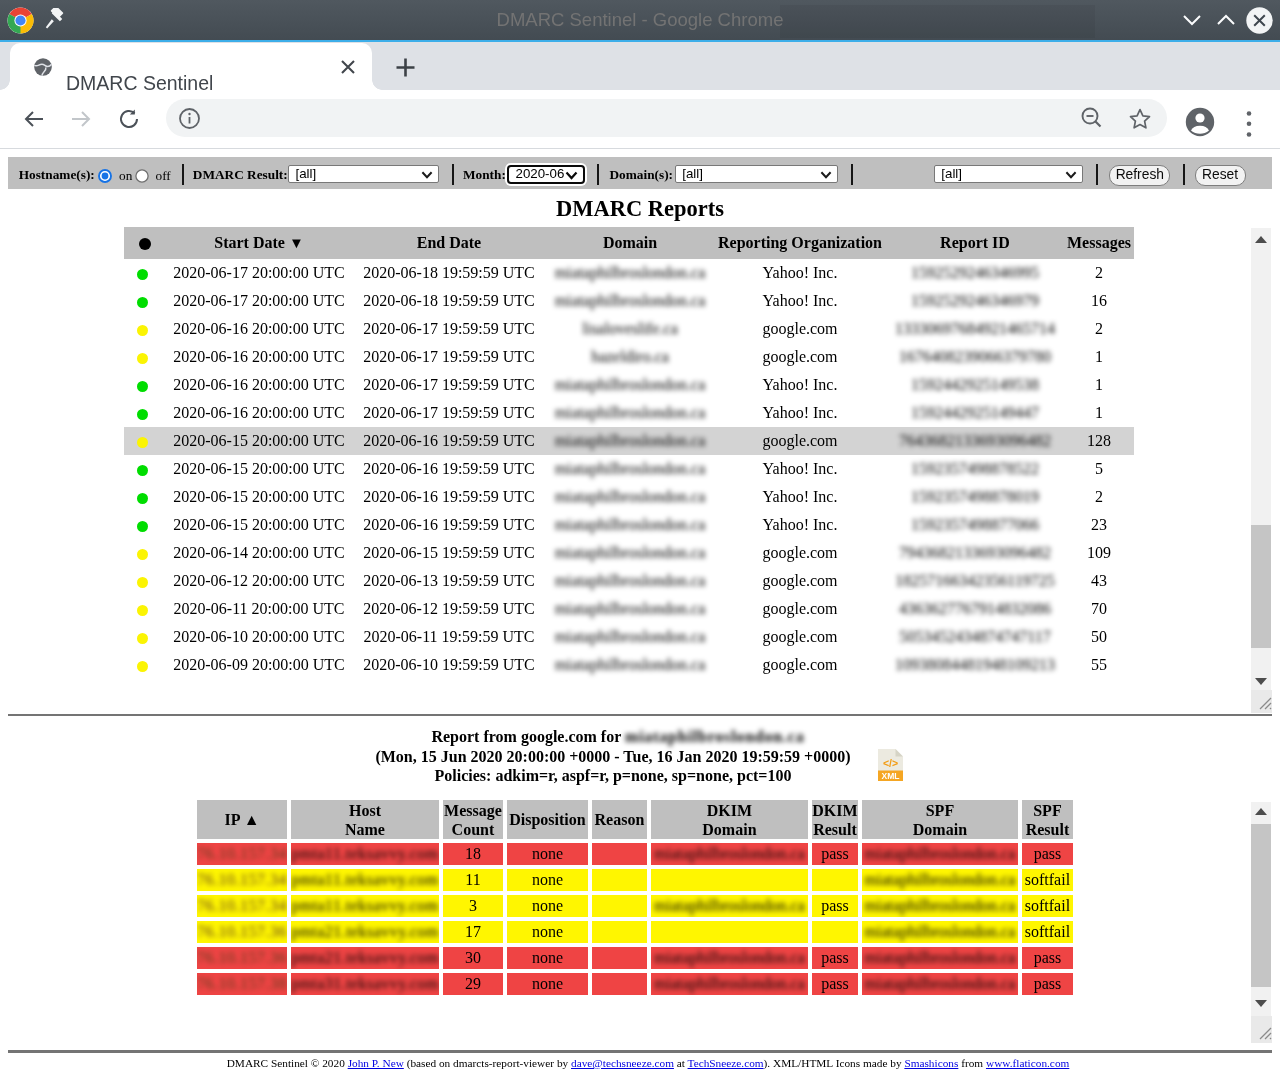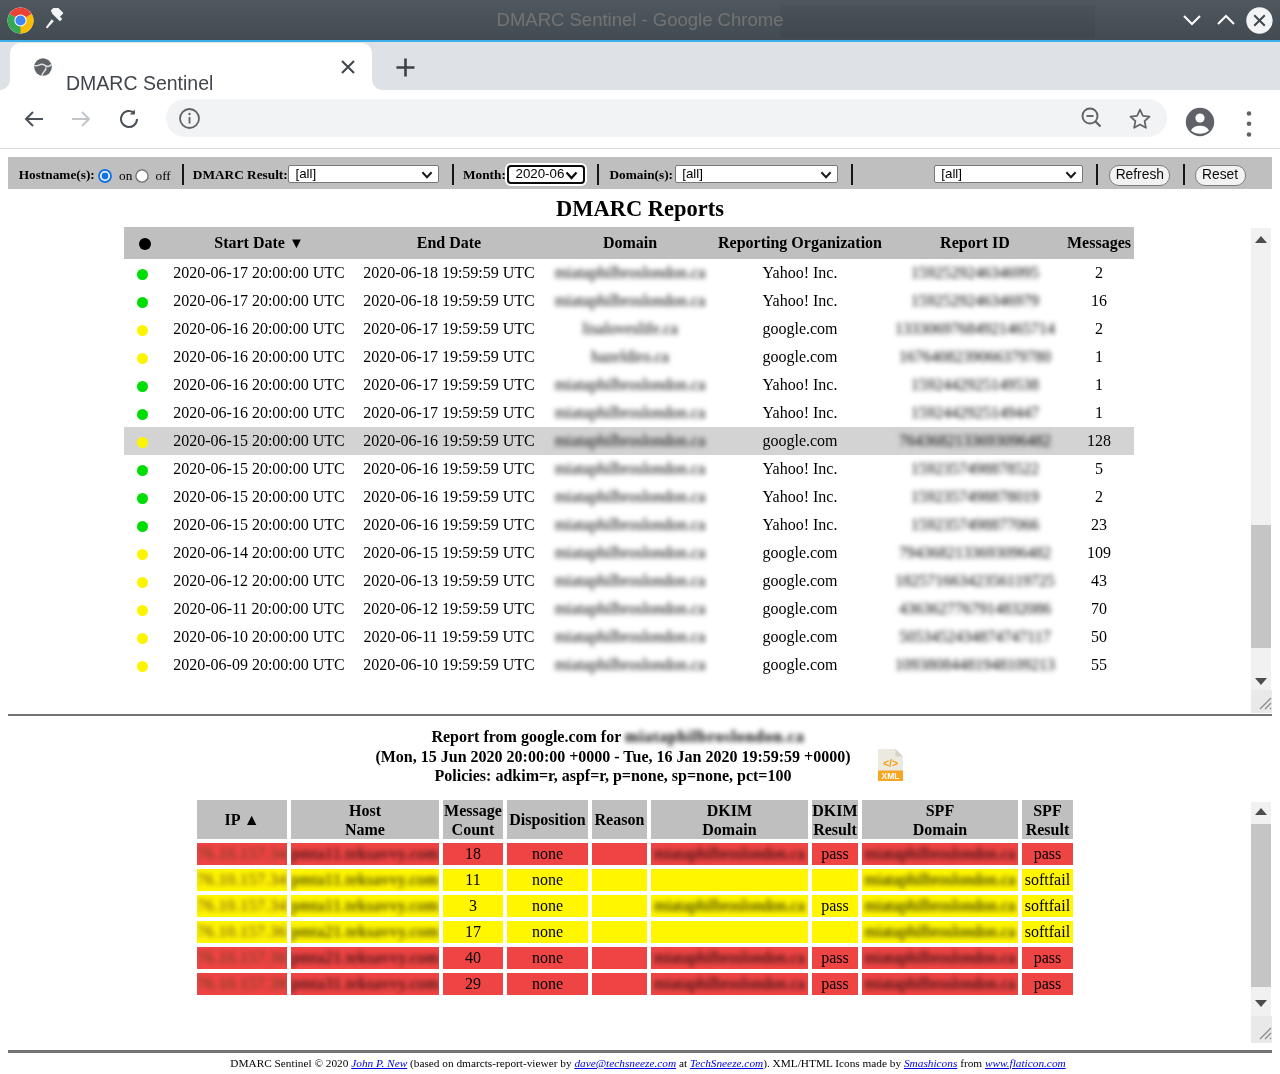--- a/index.html
+++ b/index.html
@@ -72,21 +72,21 @@
 
 
 .sbtrack { position:absolute; left:1251px; width:20px; background:#f1f1f1; }
 .sbthumb { position:absolute; left:1251px; width:20px; background:#c5c5c5; }
 .sbarrow { position:absolute; left:1255px; width:0; height:0; border-left:6px solid transparent; border-right:6px solid transparent; }
 .sbup { border-bottom:7px solid #4d4d4d; }
 .sbdn { border-top:7px solid #4d4d4d; }
 .sbgrip { position:absolute; left:1251px; width:21px; background:#e9e9e9; }
 
 #footer { left:0; top:1057px; width:1296px; text-align:center; font-size:11.3px; }
-#footer a { color:#0000e0; text-decoration:underline;font-style:italic; }
+#footer a { color:#0000e0; text-decoration:underline; }
 </style>
 </head>
 <body>
 
 <div id="titlebar" class="abs">
     <div class="patch abs"></div>
   </div>
 <div id="wintitle" class="abs">DMARC Sentinel - Google Chrome</div>
 <div id="blueline" class="abs"></div>
 <svg class="abs" style="left:7px;top:7px" width="27" height="27" viewBox="0 0 27 27">
@@ -459,21 +459,21 @@
           <td class="y">none</td>
           <td class="y"></td>
           <td class="y"></td>
           <td class="y"></td>
           <td class="y"><span class="blur">miataphilbroslondon.ca</span></td>
           <td class="y">softfail</td>
         </tr>
 <tr>
           <td class="g"><span class="blurip">76.10.157.36</span></td>
           <td class="g"><span class="blurw">pmta21.teksavvy.com</span></td>
-          <td class="g">40</td>
+          <td class="g">30</td>
           <td class="g">none</td>
           <td class="g"></td>
           <td class="g"><span class="blur">miataphilbroslondon.ca</span></td>
           <td class="g">pass</td>
           <td class="g"><span class="blur">miataphilbroslondon.ca</span></td>
           <td class="g">pass</td>
         </tr>
 <tr>
           <td class="g"><span class="blurip">76.10.157.38</span></td>
           <td class="g"><span class="blurw">pmta31.teksavvy.com</span></td>

